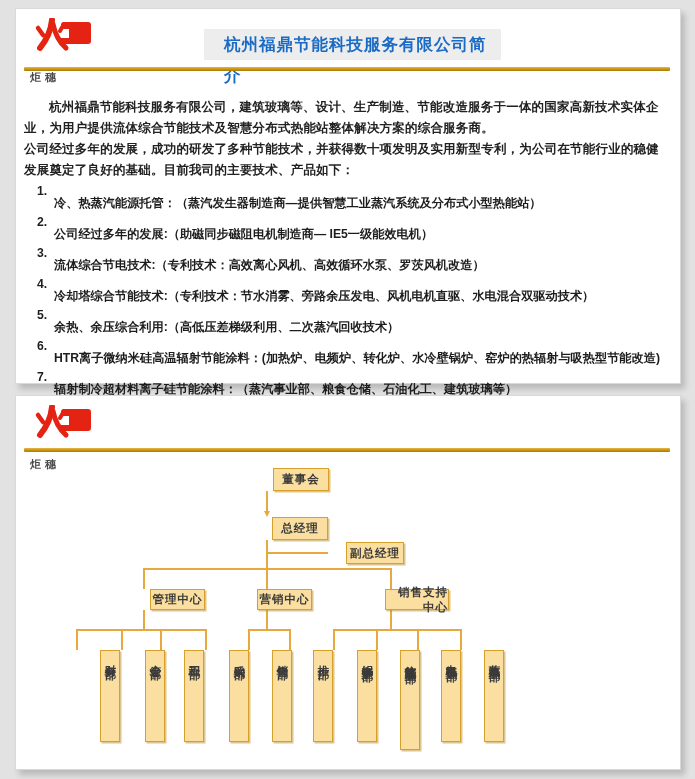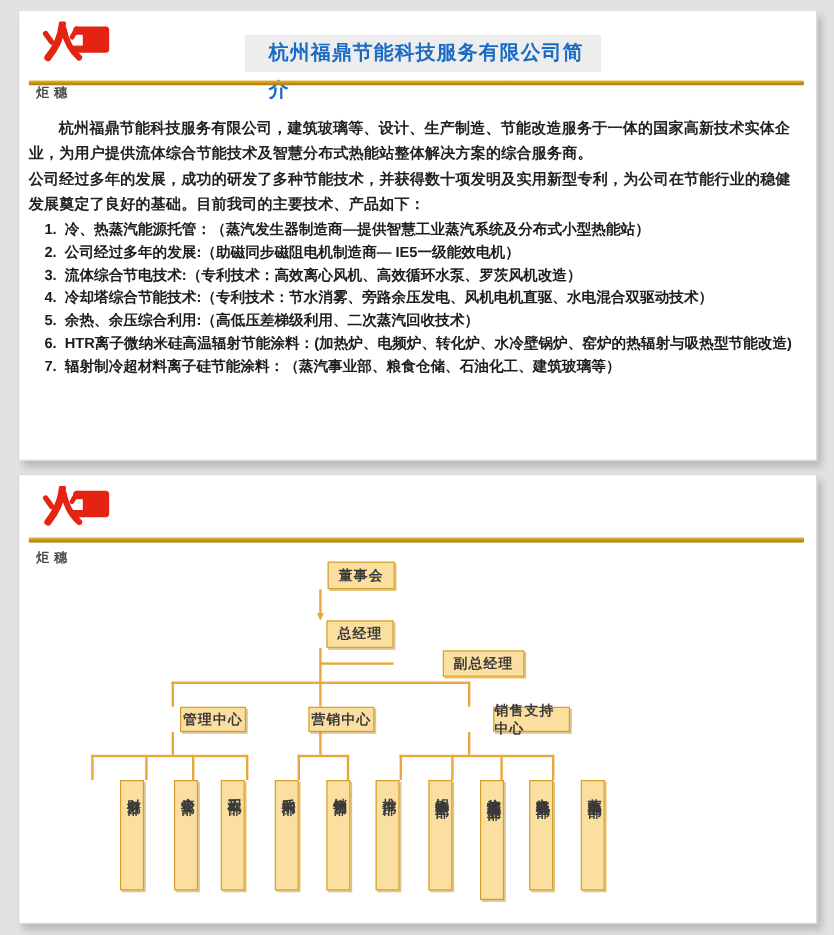--- a/index.html
+++ b/index.html
@@ -55,21 +55,21 @@
   .content p {
     font-size:12.5px; line-height:21px; font-weight:600;
     letter-spacing:.2px;
   }
   .content p.indent { text-indent:25px; }
   .tech-list { list-style:none; margin:1px 0 2px 0; }
   .tech-list li {
     display:flex; font-size:12.2px; line-height:19px; font-weight:bold; color:#1d1d1d;
   }
   .tech-list .num { width:17px; margin-left:13px; flex:none; }
-  .tech-list .txt { flex:1; }
+  .tech-list .txt { flex:1;margin-top:12px; }
 
   
   .obox {
     position:absolute;
     background:#fbdfa0;
     border:1.4px solid #d5a02c;
     box-shadow:1.5px 1.5px 0 rgba(193,146,48,.55);
     color:#3a3a3a; font-weight:bold;
     display:flex; align-items:center; justify-content:center;
     font-size:11.5px; letter-spacing:1px;margin-left:34px;
@@ -190,25 +190,25 @@
 
   <div class="v-line" style="left:374px; top:214px; height:19px;"></div>
   <div class="h-line" style="left:317px; top:233px; width:128px;"></div>
   <div class="v-line" style="left:317px; top:233px; height:21px;"></div>
   <div class="v-line" style="left:360px; top:233px; height:21px;"></div>
   <div class="v-line" style="left:401px; top:233px; height:21px;"></div>
   <div class="v-line" style="left:444px; top:233px; height:21px;"></div>
 
   <div class="obox" style="left:223px; top:72px;  width:56px; height:23px;">董事会</div>
   <div class="obox" style="left:222px; top:121px; width:56px; height:23px;">总经理</div>
-  <div class="obox" style="left:319px; top:146px; width:68px; height:22px;">副总经理</div>
+  <div class="obox" style="left:296px; top:146px; width:58px; height:22px;">副总经理</div>
 
   <div class="obox" style="left:100px; top:193px; width:55px; height:21px;">管理中心</div>
   <div class="obox" style="left:207px; top:193px; width:55px; height:21px;">营销中心</div>
-  <div class="obox" style="left:361px; top:193px; width:64px; height:21px;">销售支持中心</div>
+  <div class="obox" style="left:335px; top:193px; width:64px; height:21px;text-align:right;">销售支持中心</div>
 
   <div class="obox vert" style="left:50px;  top:254px; width:20px; height:92px;">财务部</div>
   <div class="obox vert" style="left:95px;  top:254px; width:20px; height:92px;">企管部</div>
   <div class="obox vert" style="left:134px; top:254px; width:20px; height:92px;">工程部</div>
   <div class="obox vert" style="left:179px; top:254px; width:20px; height:92px;">采购部</div>
 
   <div class="obox vert" style="left:222px; top:254px; width:20px; height:92px;">销售部</div>
   <div class="obox vert" style="left:263px; top:254px; width:20px; height:92px;">推广部</div>
 
   <div class="obox vert" style="left:307px; top:254px; width:20px; height:92px;">锅炉事业部</div>

